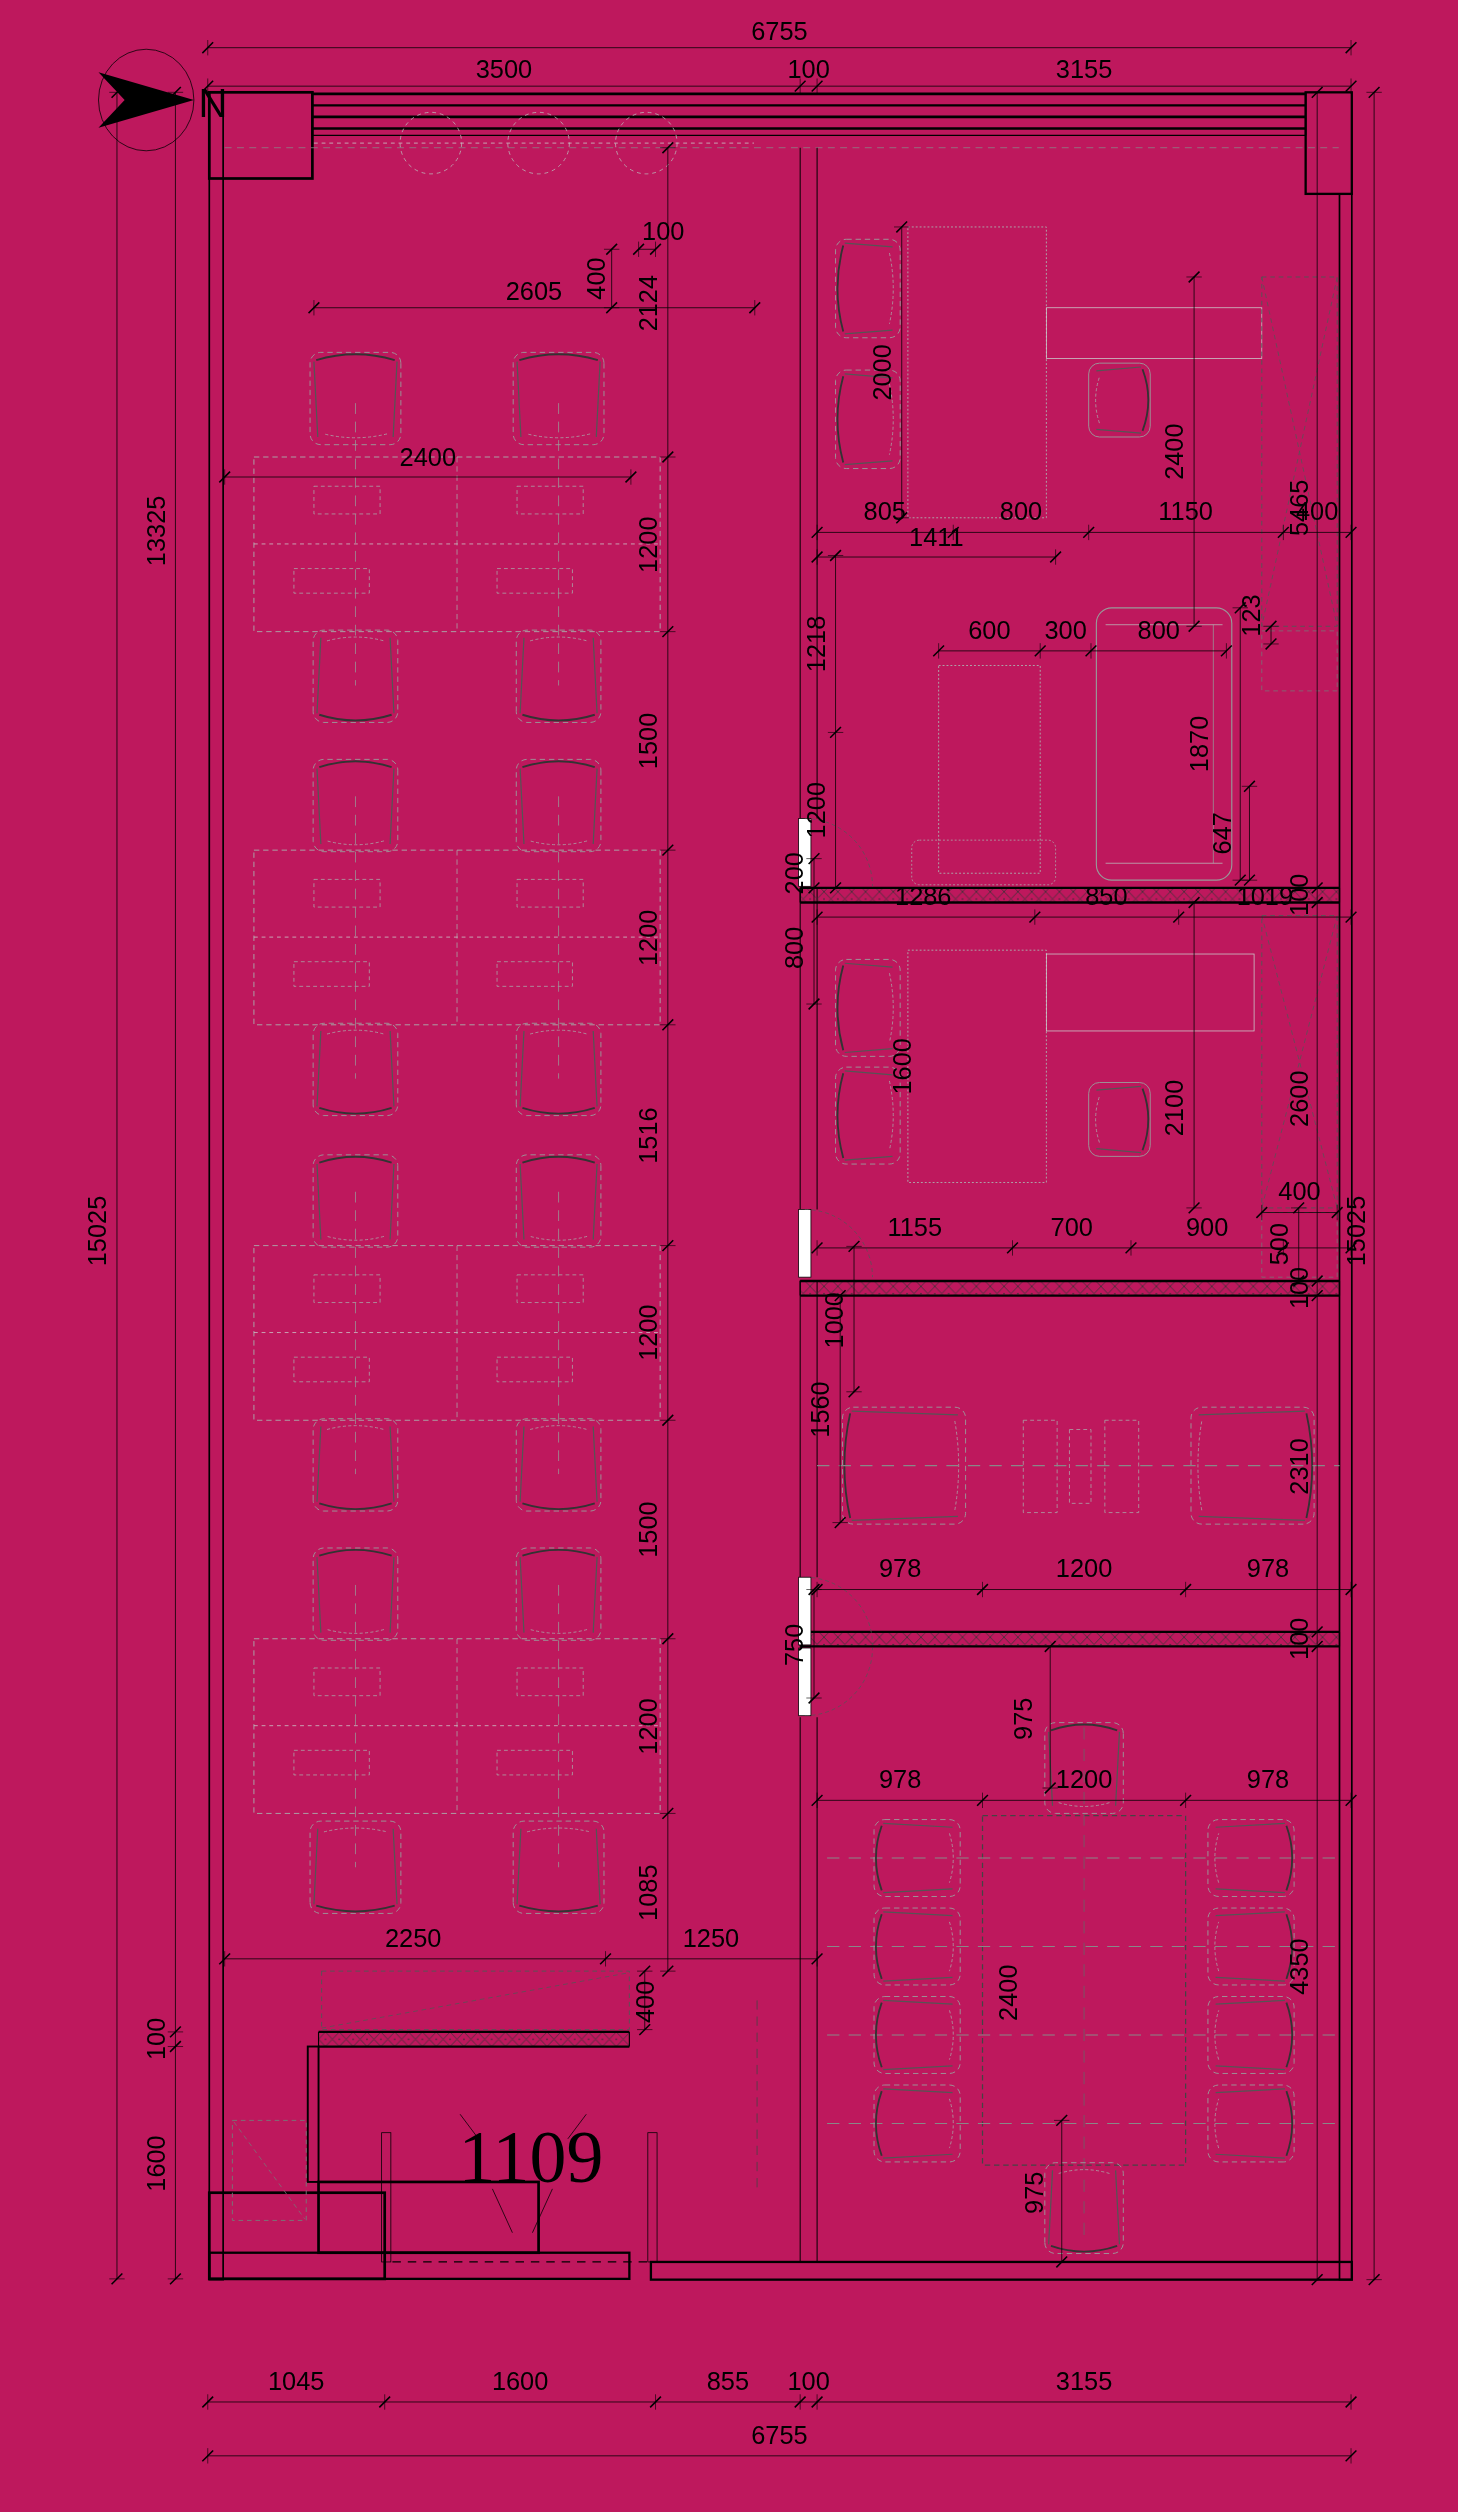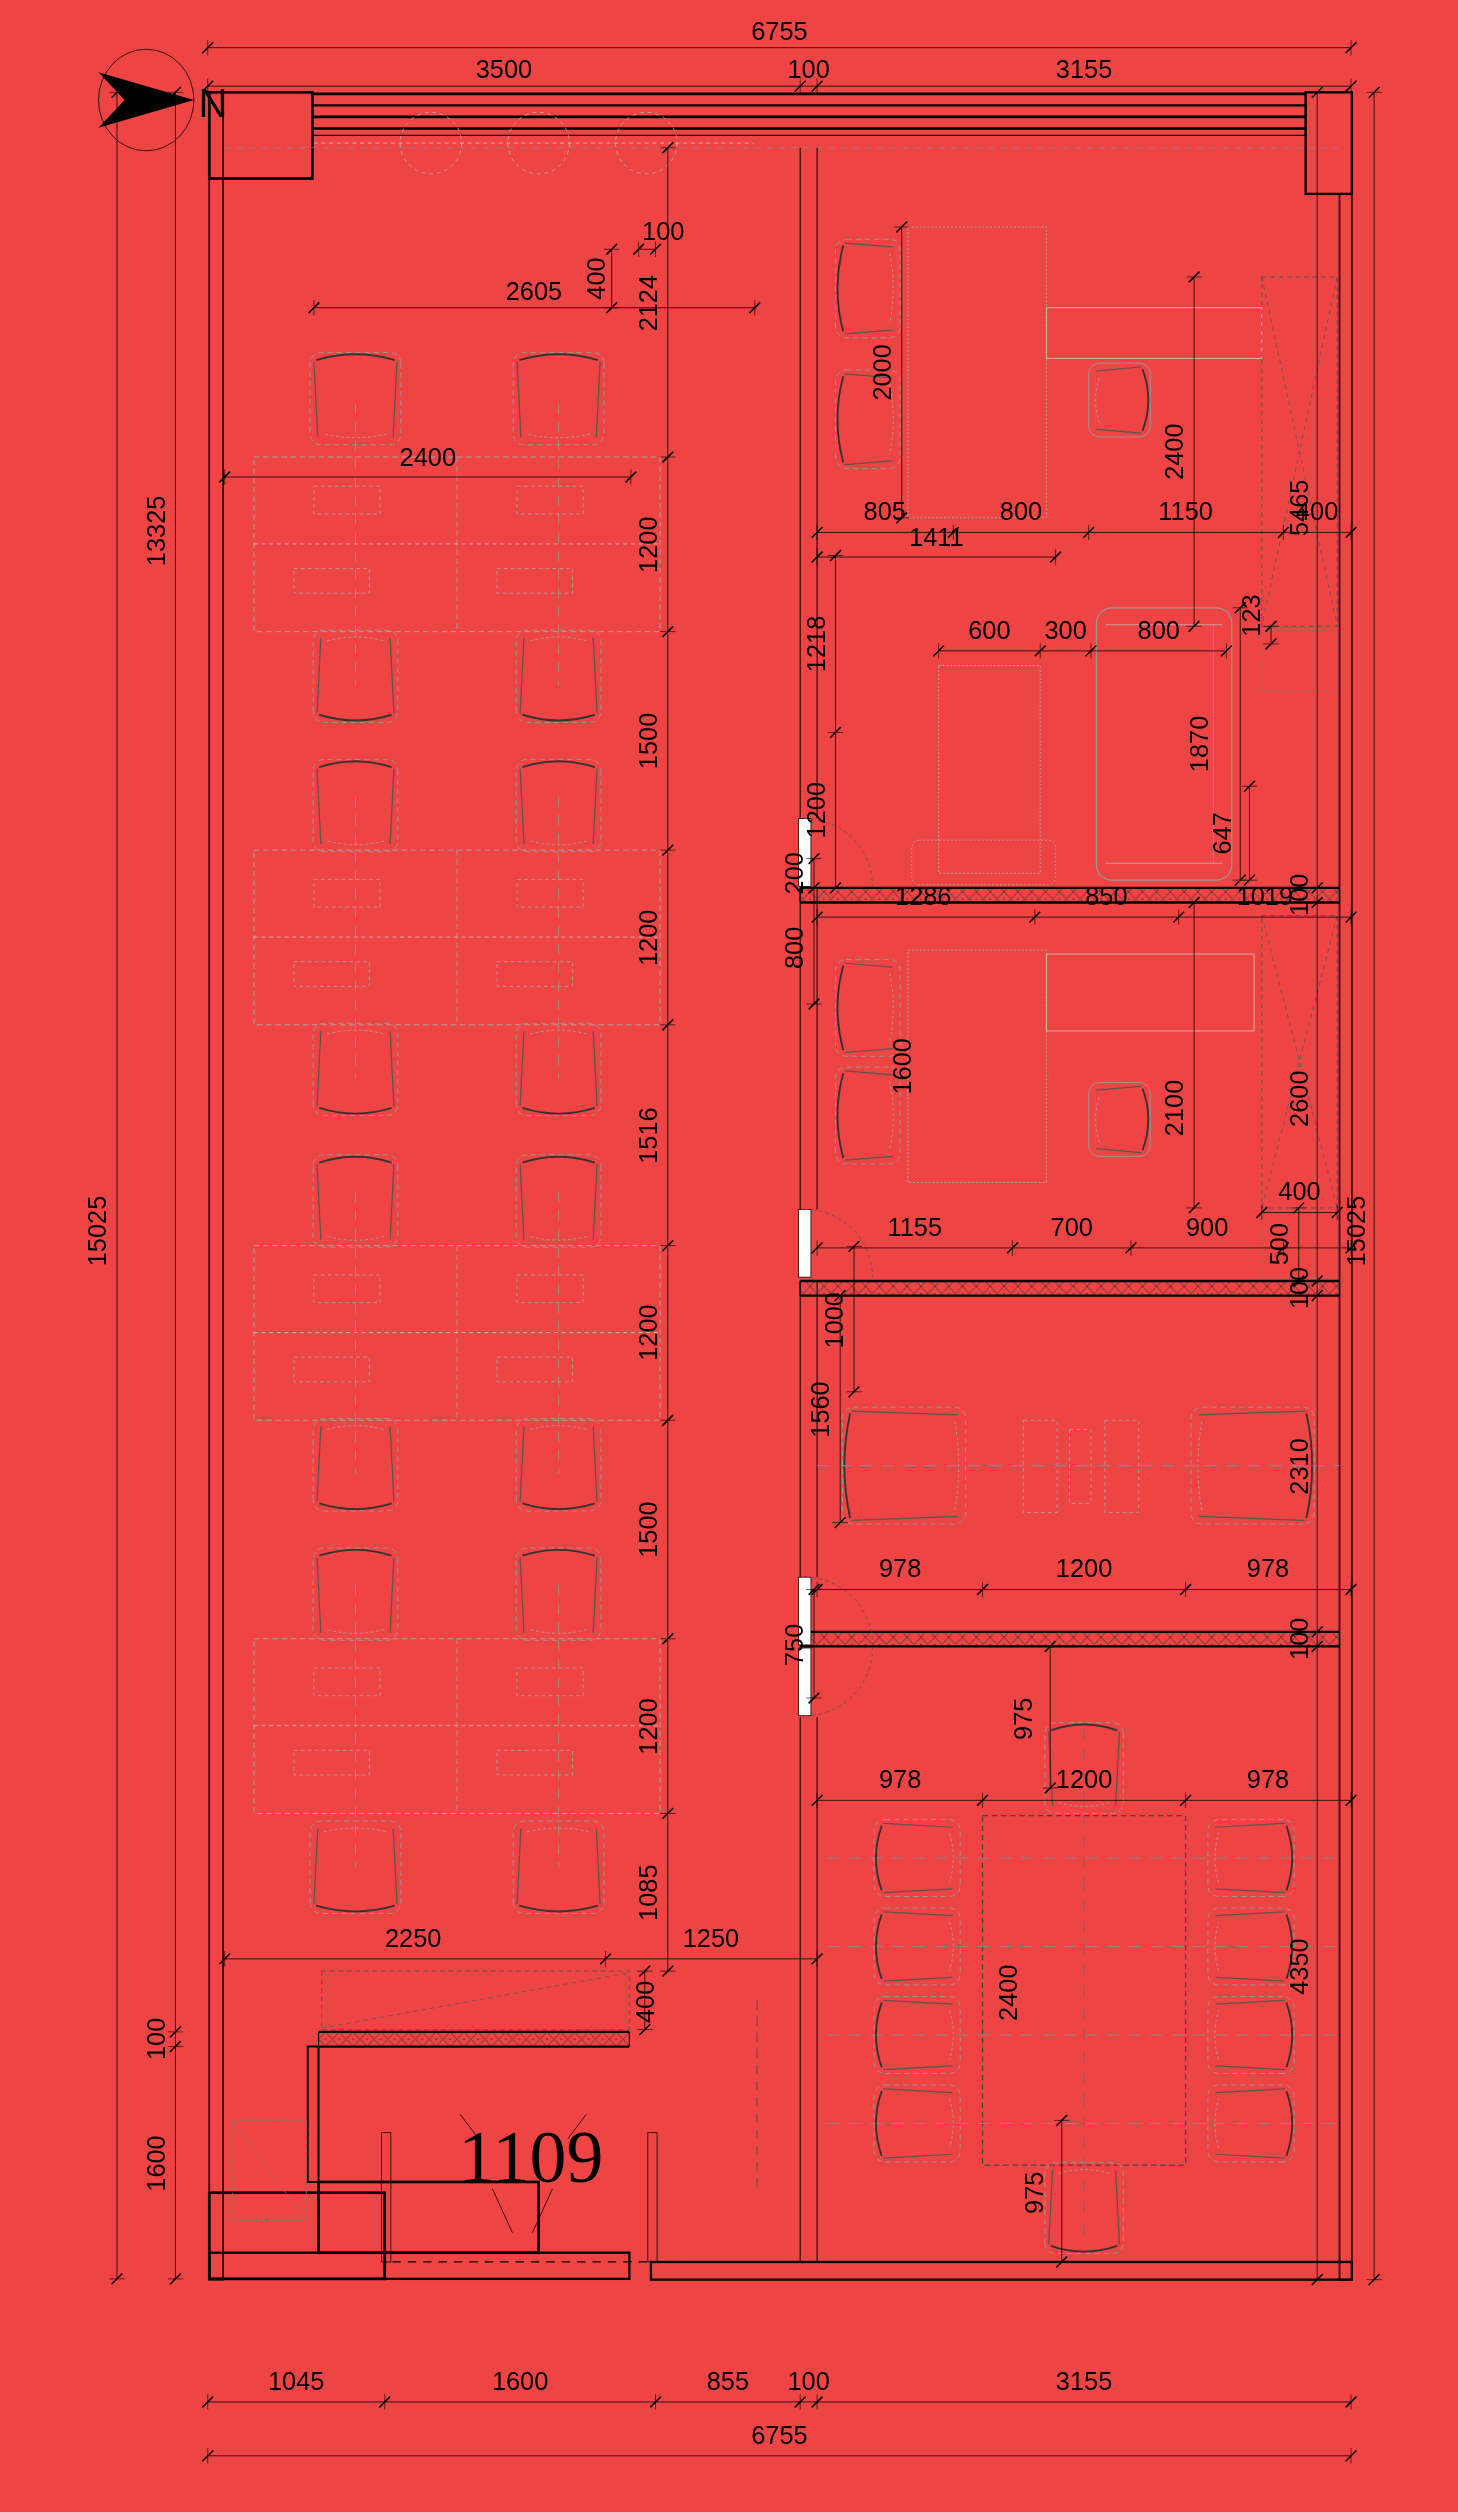--- a/index.html
+++ b/index.html
@@ -1,16 +1,16 @@
 <!DOCTYPE html>
 <html style="font-size:12.3px"><head>
 <meta charset="utf-8">
 <style>
   html,body{margin:0;padding:0;background:#fff;}
-  #stage{width:1458px;height:2512px;position:relative;background:#ef4444;
+  #stage{width:1458px;height:2512px;position:relative;background:#be185d;
          font-family:"Liberation Sans", sans-serif;}
   svg text{font-family:"Liberation Sans", sans-serif;fill:#000;}
   svg text.roomnum{font-family:"Liberation Serif", serif;}
 </style>
 </head>
 <body>
 
 <div id="stage"><svg width="1458" height="2512" viewBox="0 0 1895 3265">
       <defs>
         <pattern id="hatch" width="18" height="19" patternUnits="userSpaceOnUse">

